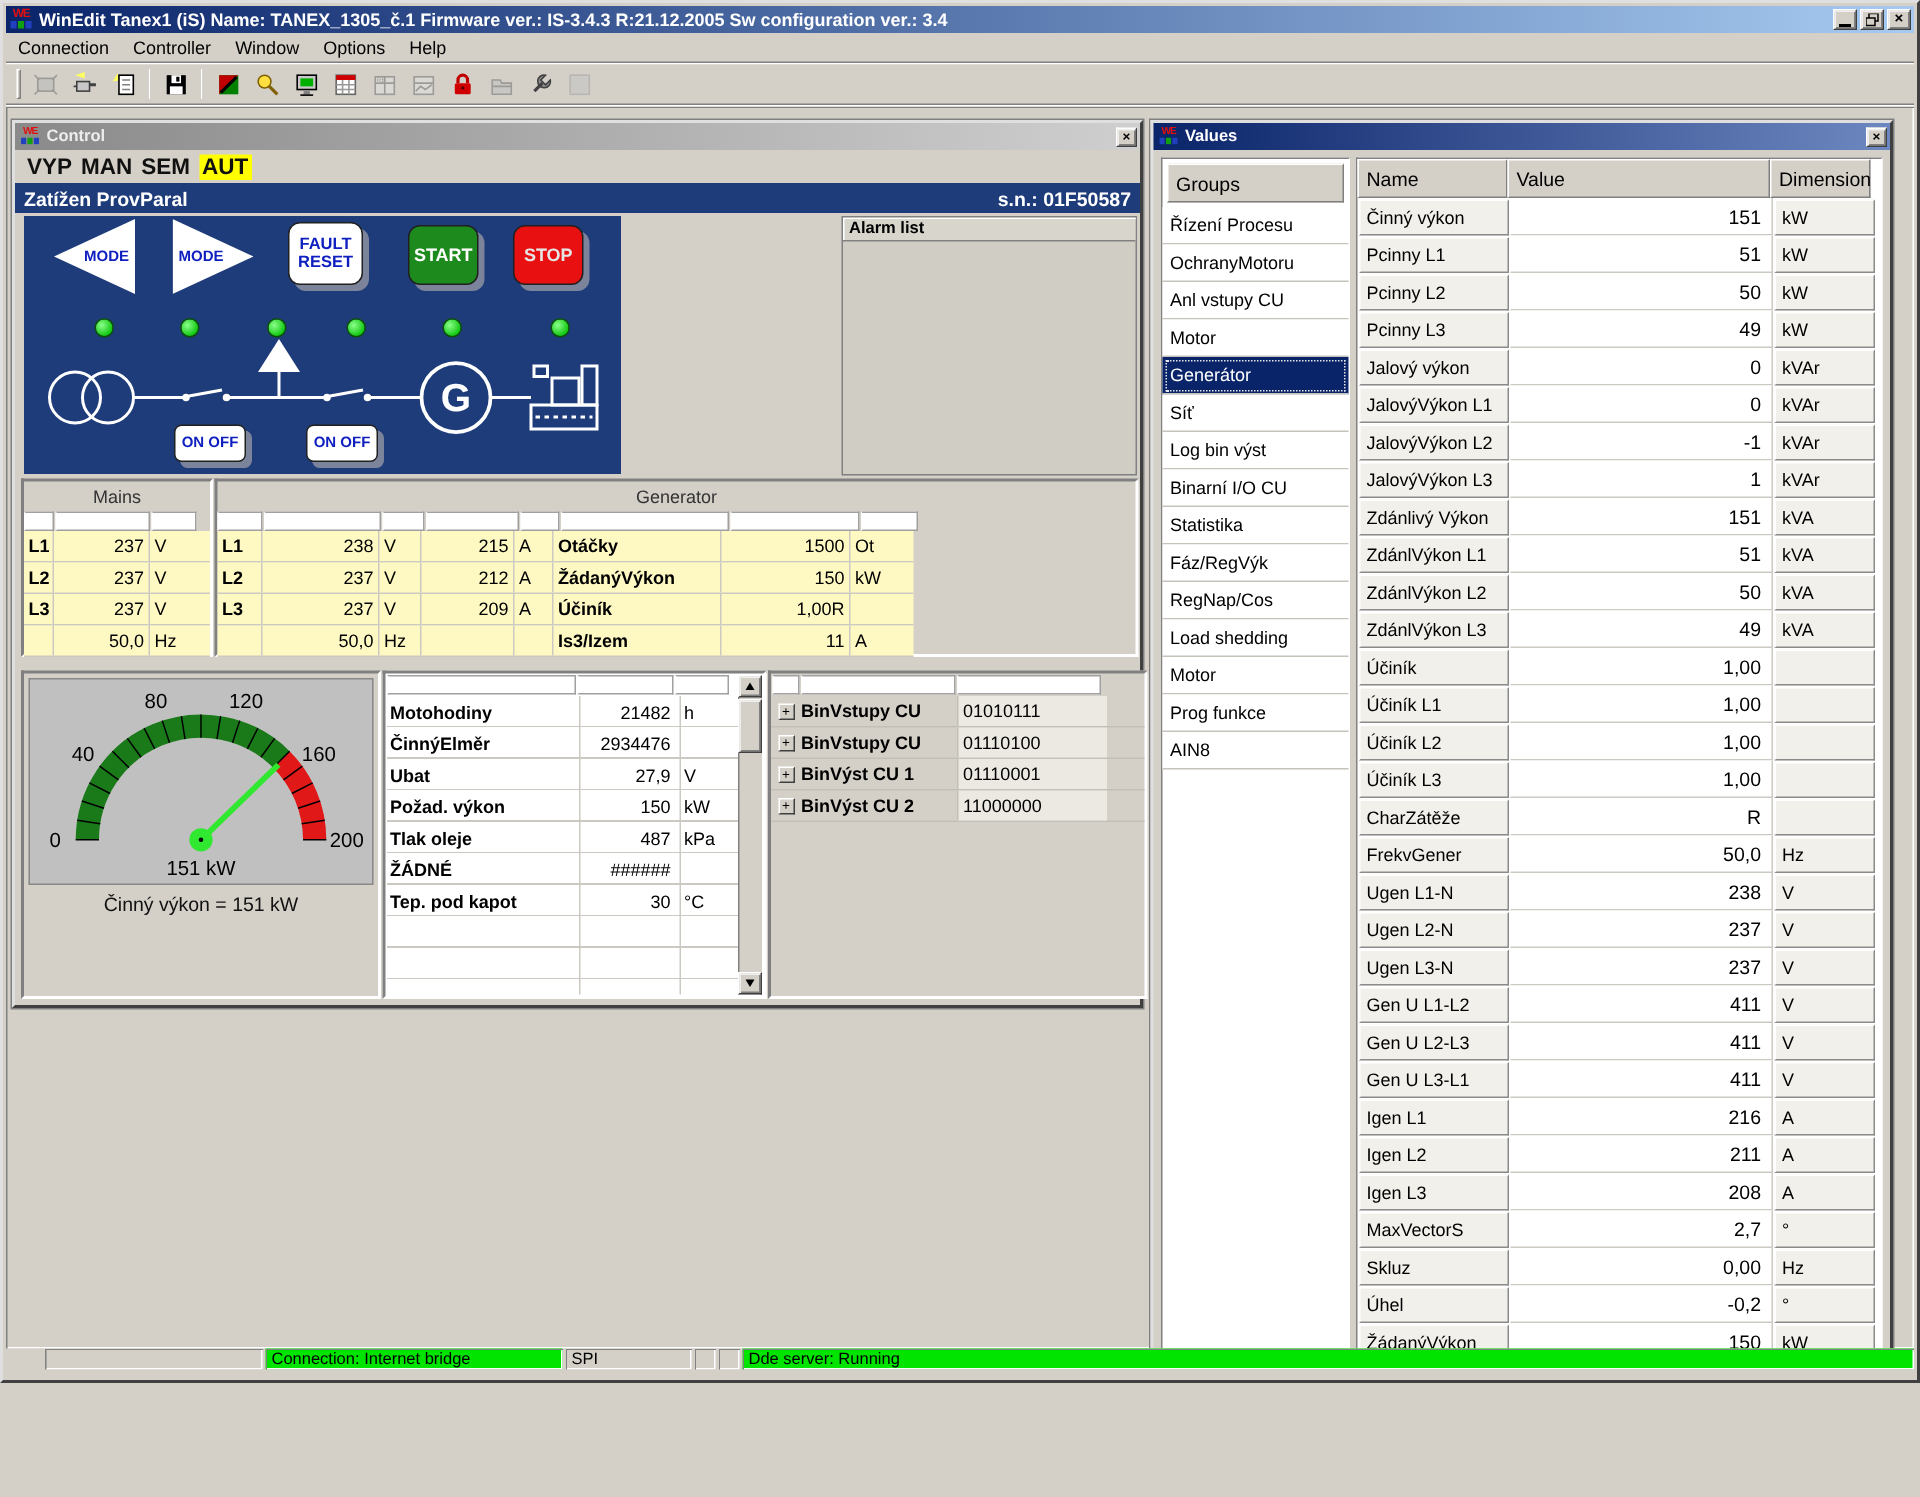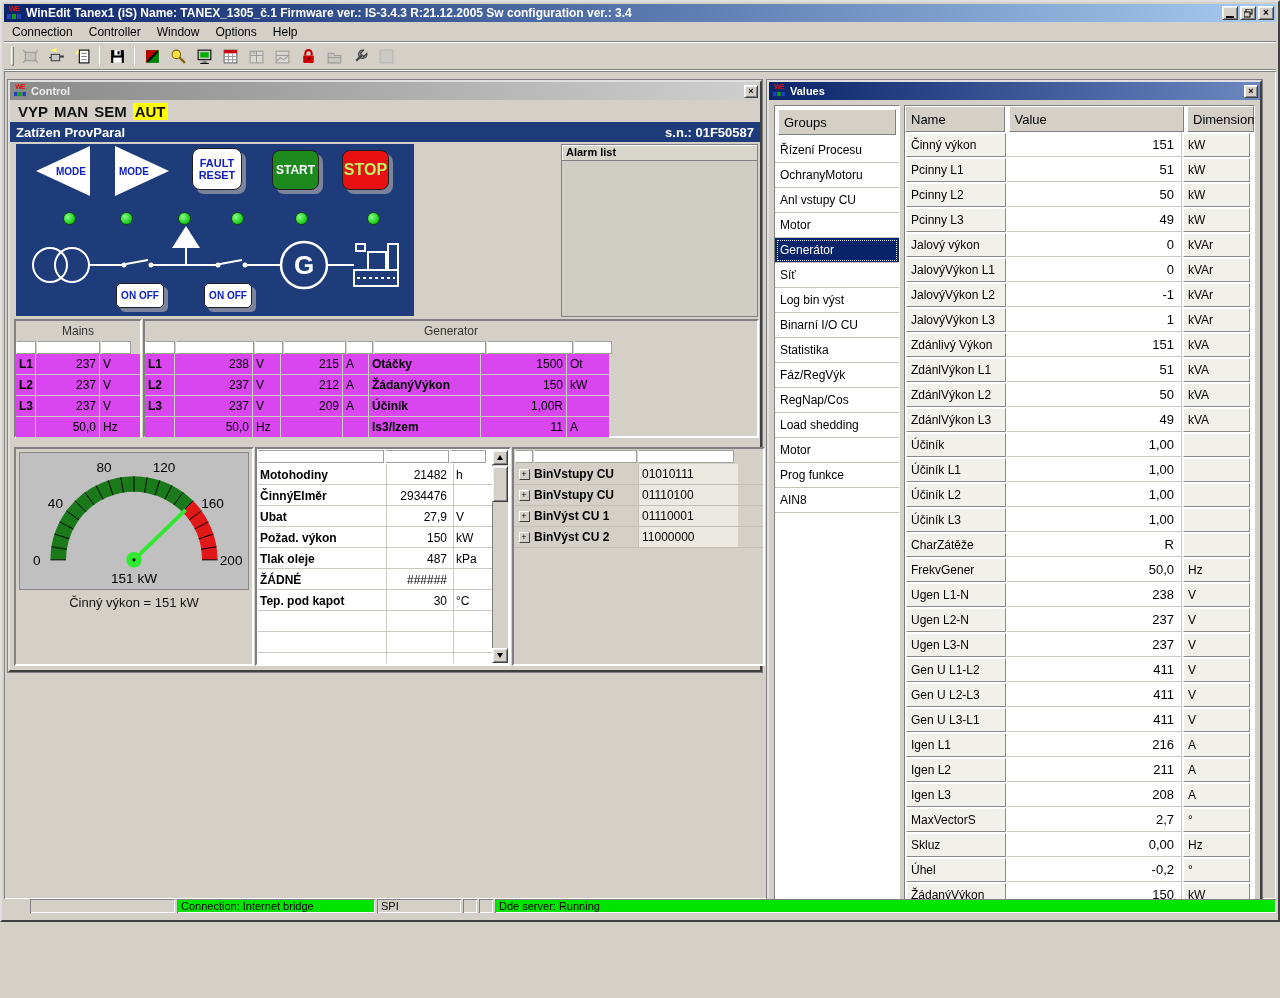--- a/index.html
+++ b/index.html
@@ -51,34 +51,34 @@
   .blue-panel { position:absolute; left:6px; top:62px; width:398px; height:172px; background:#1e3c7a; }
   .blue-panel svg.sld { position:absolute; inset:0; }
   .tri { position:absolute; background:#fff; color:#1020c0; font-weight:bold; font-size:10px;
     display:flex; align-items:center; filter:drop-shadow(4px 4px 0 rgba(140,145,160,.85)); }
   .tri-l { clip-path:polygon(0 50%, 100% 0, 100% 100%); justify-content:flex-end; padding-right:4px; }
   .tri-r { clip-path:polygon(0 0, 100% 50%, 0 100%); justify-content:flex-start; padding-left:4px; }
   .pbtn { position:absolute; border-radius:8px; font-weight:bold; display:flex; align-items:center; justify-content:center;
     text-align:center; box-shadow:4px 4px 0 rgba(140,145,160,.85); border:1px solid #202020; }
   .pbtn.white { background:#fff; color:#1020c0; font-size:11px; line-height:1.1; }
   .pbtn.green { background:#1d8a1d; color:#fff; font-size:12px; }
-  .pbtn.red { background:#e81010; color:#bef264; font-size:16px; }
+  .pbtn.red { background:#e81010; color:#e5e5e5; font-size:12px; }
   .pbtn.small { font-size:10px; border-radius:5px; }
   .led { position:absolute; width:13px; height:13px; border-radius:50%;
     background:radial-gradient(circle at 35% 35%, #8aff8a, #14c814 70%); border:1px solid #0a500a; }
   .alarm { position:absolute; left:551px; top:62px; width:197px; height:173px;
     border:1px solid #808080; background:#d0cdc5; }
   .alarm-h { height:16px; background:#d8d5cd; border-bottom:1px solid #808080;
     box-shadow:inset 1px 1px 0 #fff; font-size:11px; font-weight:bold; padding:1px 4px; color:#000; }
   
   .ptable { position:absolute; background:#d4d0c8; border:2px solid; border-color:#808080 #fff #fff #808080; font-size:12px; }
   .ptitle { height:20px; display:flex; align-items:center; justify-content:center; color:#333; font-size:12px; }
   .hrow { display:flex; height:13px; }
   .hc { background:#fff; border:1px solid #a0a0a0; border-left-color:#fff; margin-right:1px; }
-  .drow { display:flex; height:21px; align-items:center; background:#d946ef; border-bottom:1px solid #ccc9c2; }
+  .drow { display:flex; height:21px; align-items:center; background:#fef9c3; border-bottom:1px solid #ccc9c2; }
   .c { padding:0 3px; white-space:nowrap; overflow:hidden; height:100%; display:flex; align-items:center; border-right:1px solid #ccc9c2; }
   .c.bold { font-weight:bold; } .c.num { justify-content:flex-end; }
   
   .gauge-cell { position:absolute; left:4px; top:365px; width:240px; height:219px;
     border:2px solid; border-color:#808080 #fff #fff #808080; background:#d4d0c8; }
   .gauge-face { position:absolute; left:3px; top:3px; width:230px; height:138px; background:#c0c0c0;
     border:1px solid #888; }
   .gauge-caption { position:absolute; left:0; top:146px; width:100%; text-align:center; font-size:13px; color:#111; }
   
   .etbl { position:absolute; left:245px; top:365px; width:256px; height:219px;
@@ -112,21 +112,21 @@
   .col-h { background:#d4d0c8; border:1px solid; border-color:#fff #808080 #808080 #fff;
     font-size:13px; display:flex; align-items:center; padding-left:5px; color:#000; }
   .groups-panel { position:absolute; left:5px; top:23px; width:126px; bottom:5px;
     background:#fff; border:1px solid; border-color:#808080 #fff #fff #808080; }
   .groups-panel .col-h { height:26px; margin:3px; }
   .gitem { height:25px; display:flex; align-items:center; padding-left:5px; font-size:12px;
     border-bottom:1px solid #c6c3bb; color:#000; background:#fff; }
   .gitem.active { background:#0a246a; color:#fff; outline:1px dotted #e8e8e8; outline-offset:-3px; }
   .vals-panel { position:absolute; left:135px; top:23px; right:5px; bottom:5px;
     background:#fff; border:1px solid; border-color:#808080 #fff #fff #808080; }
-  .vhead { display:flex; height:26px;justify-content:space-between; }
+  .vhead { display:flex; height:26px; }
   .vhead .col-h { margin:0; border-color:#fff #808080 #808080 #fff; }
   .vrow { display:flex; height:25px; }
   .ncell,.dcell { background:#f2f0ea; border:1px solid; border-color:#fff #8a8a8a #8a8a8a #fff;
     margin:1px 1px 0 1px; display:flex; align-items:center; padding-left:4px; font-size:12px; color:#000; }
   .vcell { background:#fff; border-bottom:1px solid #ccc9c2; border-right:1px solid #ccc9c2;
     display:flex; align-items:center; justify-content:flex-end; padding-right:7px; font-size:13px; color:#000; }
   .w100{width:100px;} .w175{width:175px;} .w67{width:67px;}
   
   .statusbar { position:absolute; left:2px; right:2px; bottom:7px; height:14px; background:#d4d0c8;
     display:flex; align-items:stretch; font-size:11px;padding-left:26px; }

